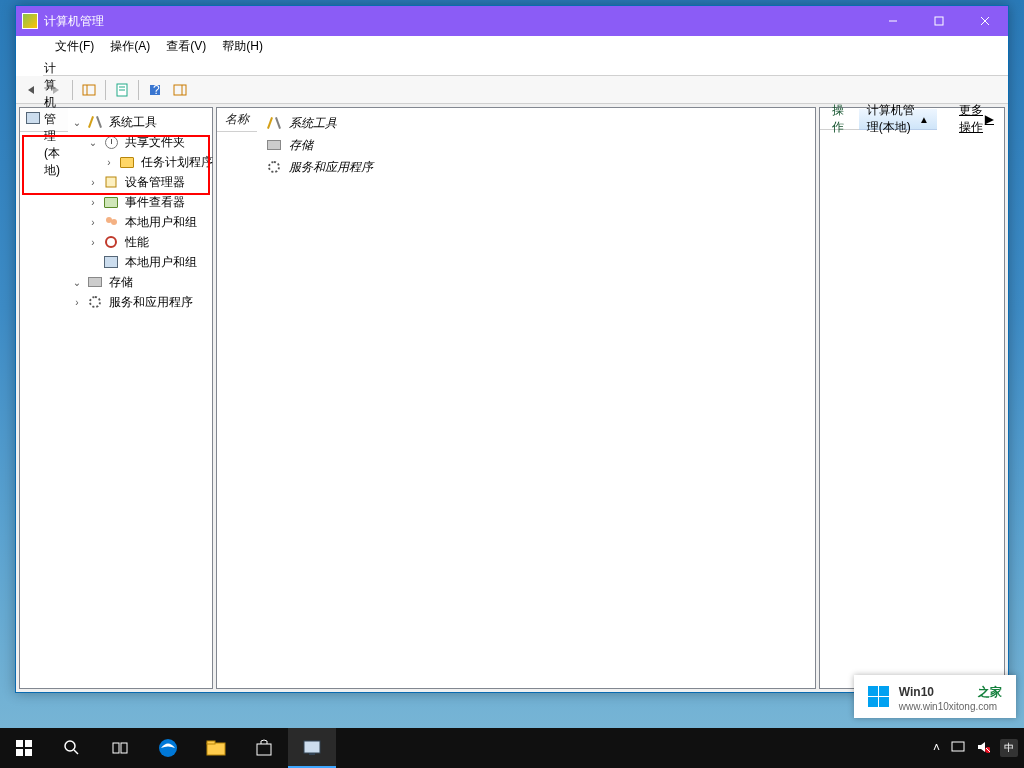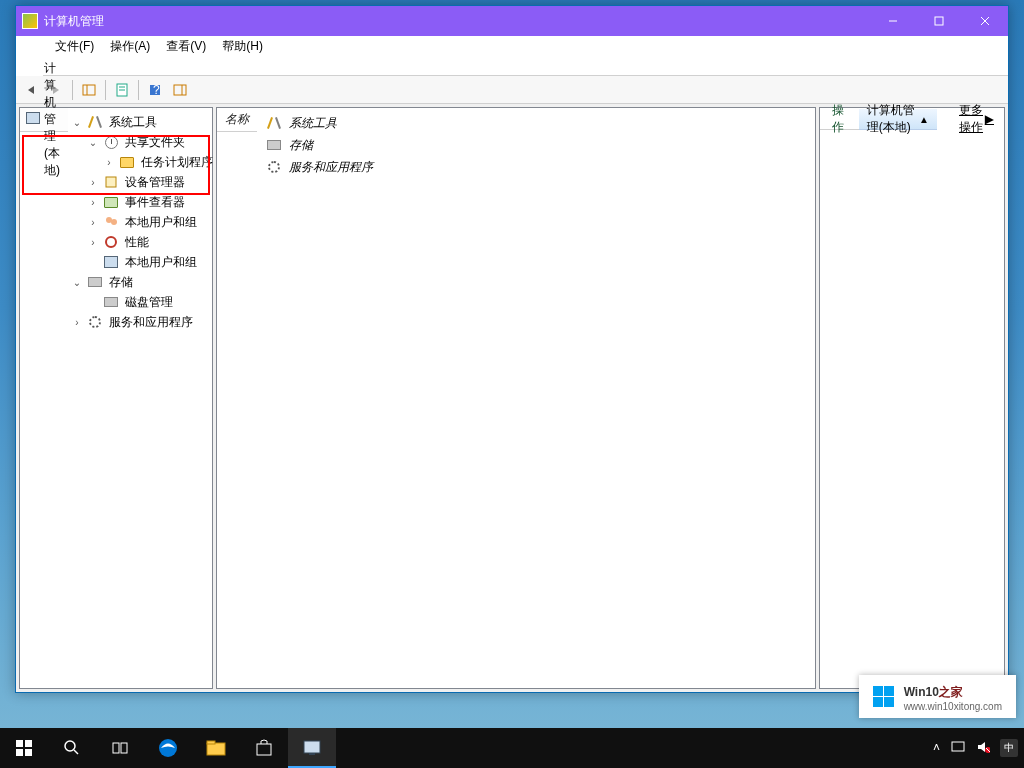--- a/index.html
+++ b/index.html
@@ -60,21 +60,21 @@
 .taskbar .active { background: #2a2a2a; border-bottom: 2px solid #3ea6ff; }
 .taskbar .tray { margin-left: auto; display: flex; align-items: center; padding-right: 6px; gap: 10px; color: #fff; font-size: 11px; }
 .taskbar .tray .ime { background: #333; padding: 2px 4px; border-radius: 2px; font-size: 10px; }
 
 
 .watermark { position: absolute; right: 8px; bottom: 50px; background: #fff; padding: 6px 14px; display: flex; align-items: center; gap: 10px; box-shadow: 0 0 6px rgba(0,0,0,0.3); }
 .watermark .logo { display: grid; grid-template-columns: 10px 10px; grid-template-rows: 10px 10px; gap: 1px; }
 .watermark .logo div { background: #00a1f1; }
 .watermark .wm-text { line-height: 1.1; }
 .watermark .wm-big { font-size: 18px; font-weight: bold; color: #333; }
-.watermark .wm-big .zh { color: #7f1d1d; }
+.watermark .wm-big .zh { color: #15803d; padding-left: 44px; }
 .watermark .wm-url { font-size: 10px; color: #666; }
 
 
 .ic-folder { width: 14px; height: 11px; background: #ffd666; border: 1px solid #b8860b; border-radius: 1px; position: relative; }
 .ic-clock { width: 13px; height: 13px; border: 1px solid #777; border-radius: 50%; position: relative; }
 .ic-clock::after { content: ''; position: absolute; left: 5px; top: 2px; width: 1px; height: 5px; background: #555; }
 .ic-gear { width: 12px; height: 12px; border: 2px dotted #555; border-radius: 50%; }
 .ic-disk { width: 14px; height: 10px; background: #ccc; border: 1px solid #888; }
 .ic-tools { width: 14px; height: 14px; position: relative; }
 .ic-tools::before { content:''; position:absolute; left:2px; top:1px; width:2px; height:12px; background:#d4a017; transform:rotate(20deg);}
@@ -229,27 +229,20 @@
             </span>
           <span class="label">本地用户和组</span>
         </div>
         <div class="tree-row" style="padding-left:0px">
           <span class="arrow">⌄</span>
           <span class="node-icon">
               <div class="ic-disk"></div>
             </span>
           <span class="label">存储</span>
         </div>
-        <div class="tree-row" style="padding-left:16px">
-          <span class="arrow">&nbsp;</span>
-          <span class="node-icon">
-              <div class="ic-disk"></div>
-            </span>
-          <span class="label">磁盘管理</span>
-        </div>
         <div class="tree-row" style="padding-left:0px">
           <span class="arrow">›</span>
           <span class="node-icon">
               <span class="ic-gear"></span>
             </span>
           <span class="label">服务和应用程序</span>
         </div>
       </div>
       <div class="red-box" style="left:2px; top:27px; width:188px; height:60px;"></div>
     </div>

